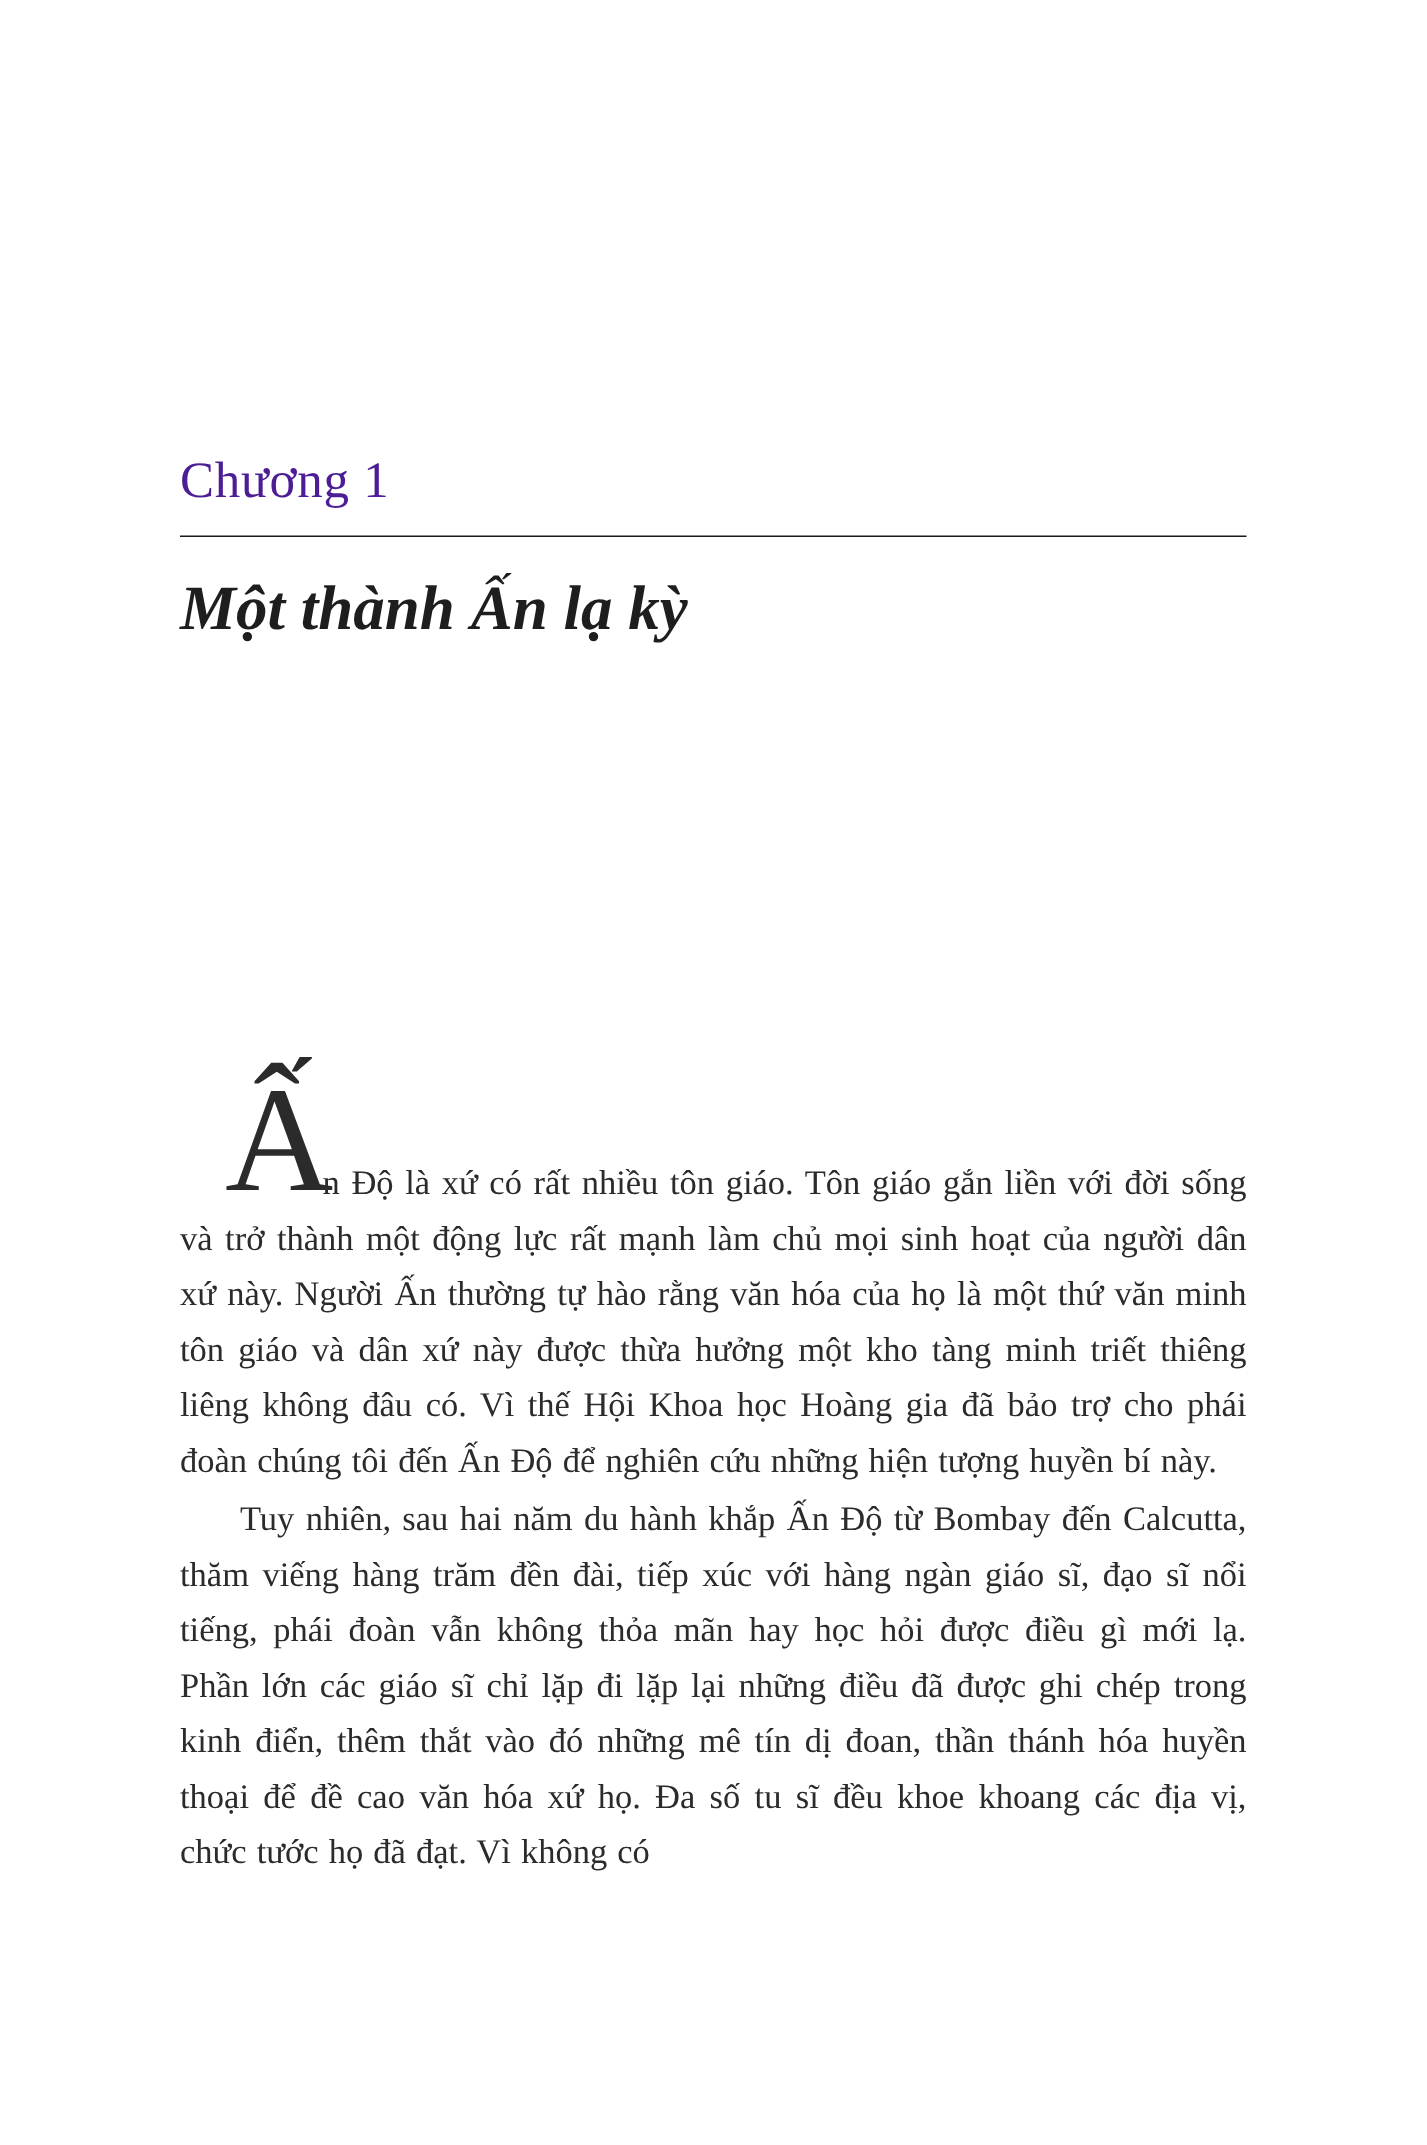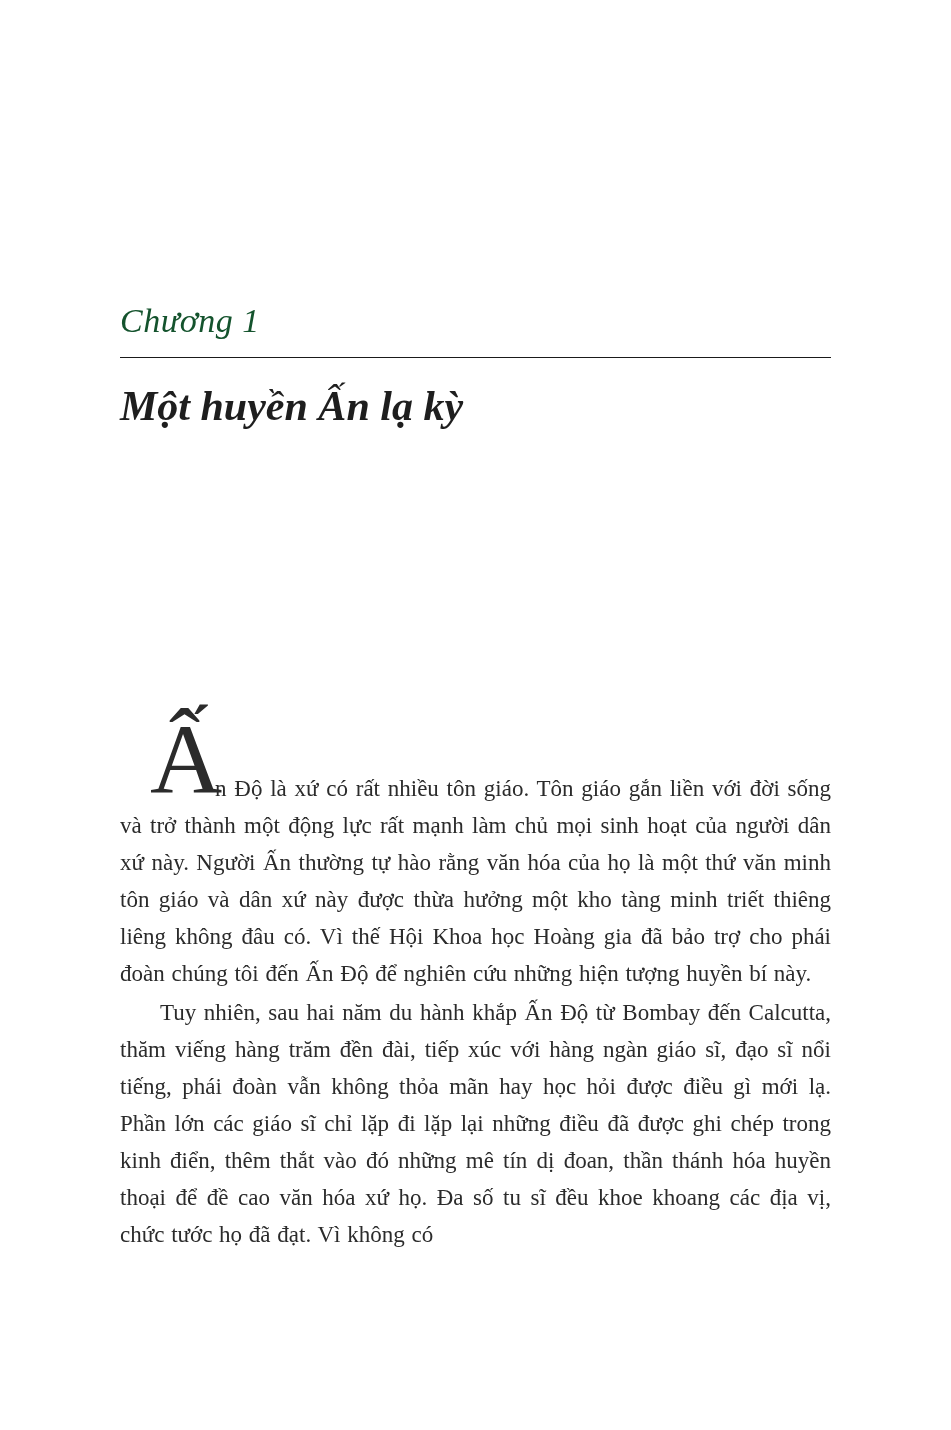--- a/index.html
+++ b/index.html
@@ -21,22 +21,21 @@
     box-sizing: border-box;
   }
   .content {
     position: relative;
     margin: 0 120px 0 120px;
     width: 711px;
   }
   .chapter-label {
     padding-top: 300px;
     font-size: 34px;
-    font-style: italic;
-    color: #14532d;
+    color: #4c1d95;
     line-height: 1.25;
     letter-spacing: 0.5px;
   }
   .rule {
     border: none;
     border-top: 1.5px solid #1a1a1a;
     margin: 14px 0 0 0;
     width: 711px;
   }
   .chapter-title {
@@ -80,21 +79,21 @@
 </head>
 <body>
 
 <div class="page">
   <div class="content">
 
     <div class="chapter-label">Chương 1</div>
 
     <hr class="rule">
 
-    <div class="chapter-title">Một huyền Ấn lạ kỳ</div>
+    <div class="chapter-title">Một thành Ấn lạ kỳ</div>
 
     <div class="body-text">
 
       <p class="para para-first">
         <span class="dropcap">Ấ</span><span>n Độ là xứ có rất nhiều tôn giáo. Tôn giáo gắn liền với đời sống và trở thành một động lực rất mạnh làm chủ mọi sinh hoạt của người dân xứ này. Người Ấn thường tự hào rằng văn hóa của họ là một thứ văn minh tôn giáo và dân xứ này được thừa hưởng một kho tàng minh triết thiêng liêng không đâu có. Vì thế Hội Khoa học Hoàng gia đã bảo trợ cho phái đoàn chúng tôi đến Ấn Độ để nghiên cứu những hiện tượng huyền bí này.</span>
       </p>
 
       <p class="para para-second">Tuy nhiên, sau hai năm du hành khắp Ấn Độ từ Bombay đến Calcutta, thăm viếng hàng trăm đền đài, tiếp xúc với hàng ngàn giáo sĩ, đạo sĩ nổi tiếng, phái đoàn vẫn không thỏa mãn hay học hỏi được điều gì mới lạ. Phần lớn các giáo sĩ chỉ lặp đi lặp lại những điều đã được ghi chép trong kinh điển, thêm thắt vào đó những mê tín dị đoan, thần thánh hóa huyền thoại để đề cao văn hóa xứ họ. Đa số tu sĩ đều khoe khoang các địa vị, chức tước họ đã đạt. Vì không có</p>
 
     </div>

